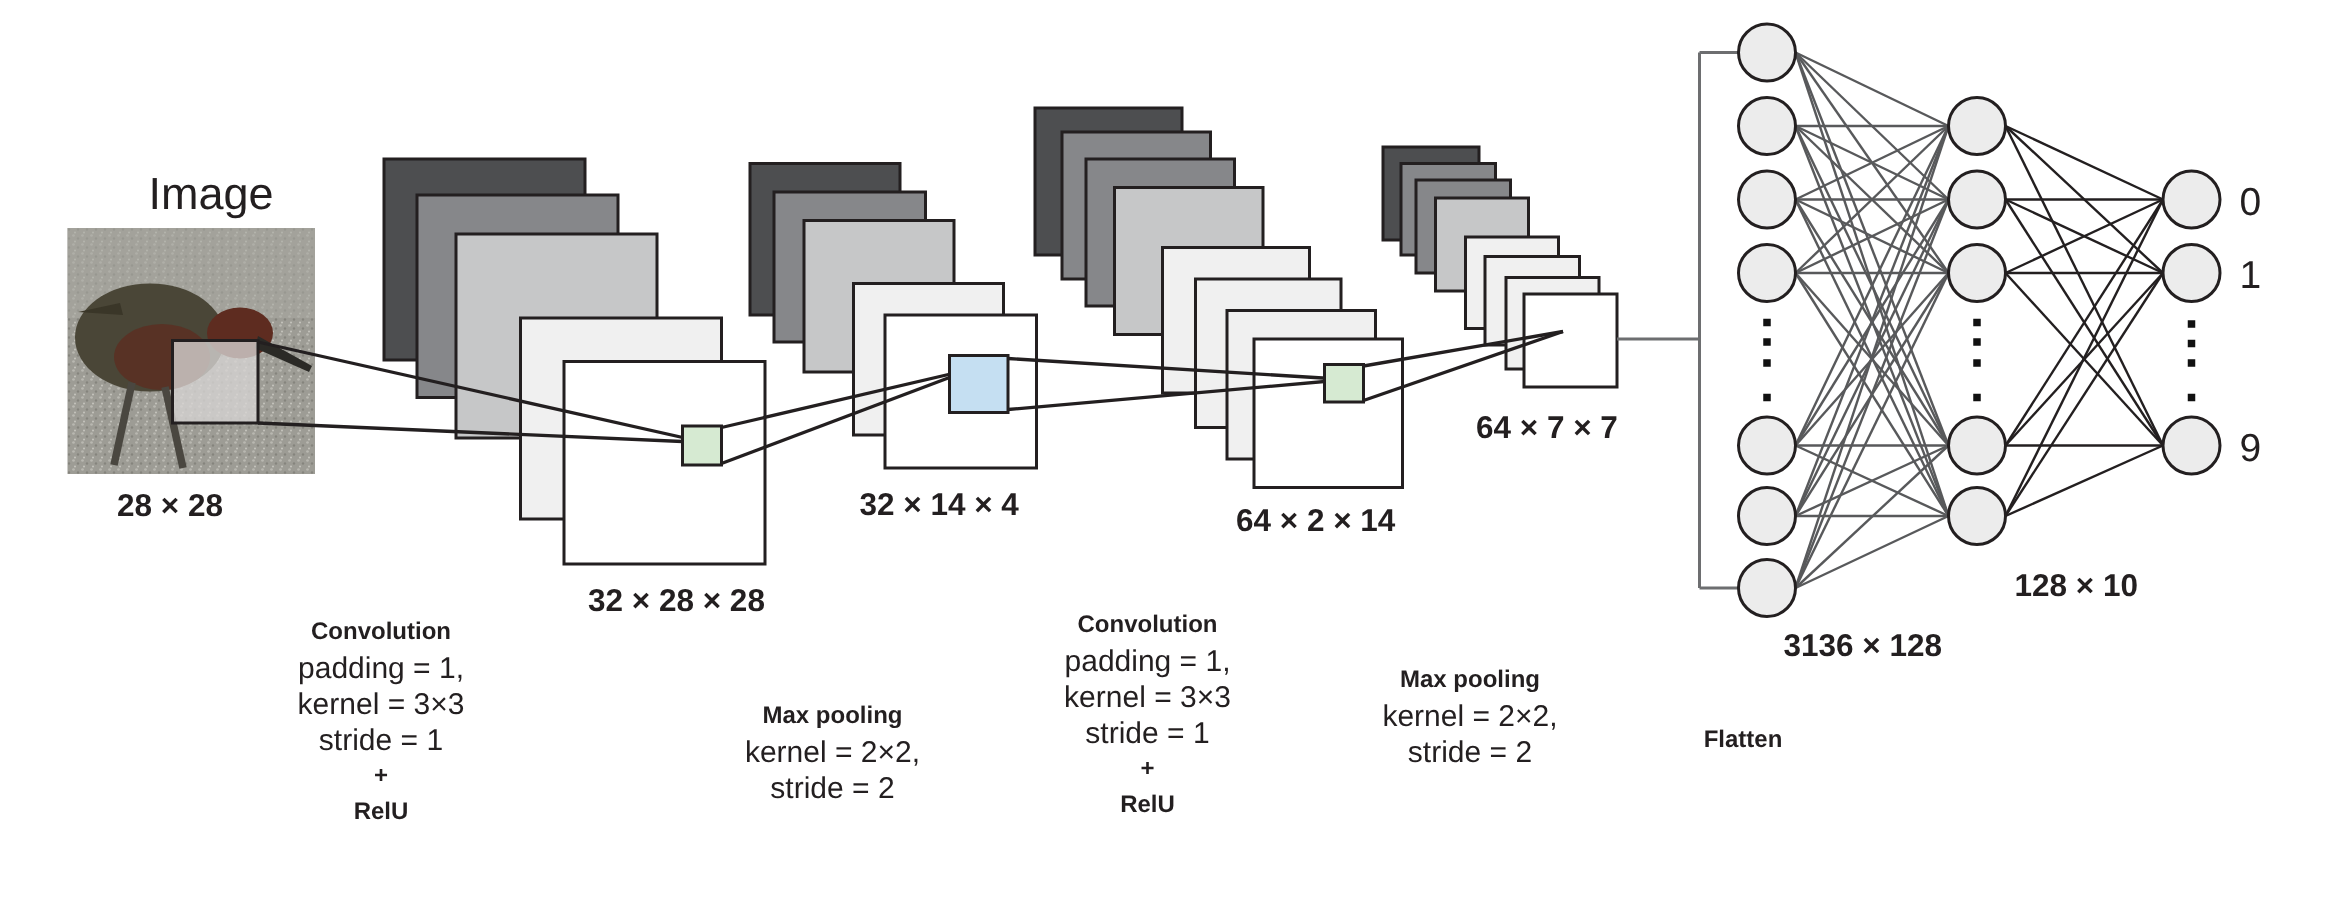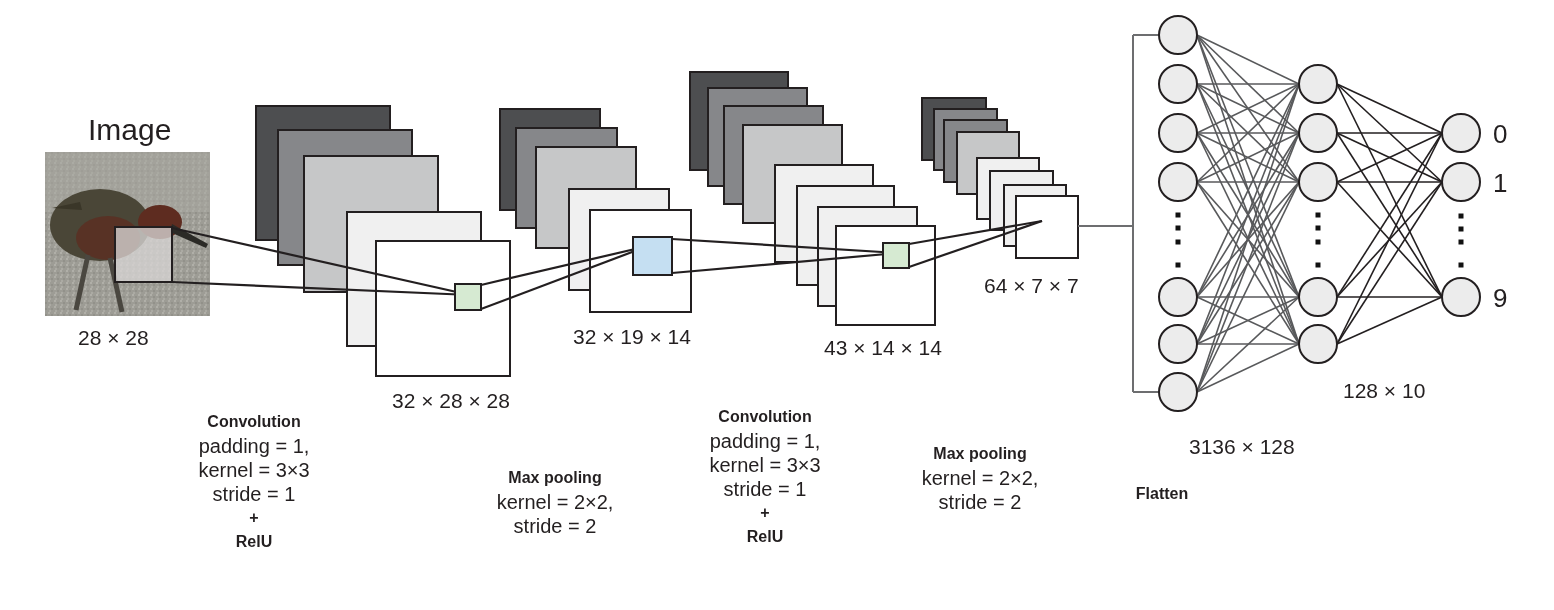--- a/index.html
+++ b/index.html
@@ -1,19 +1,19 @@
 <!DOCTYPE html>
 <html><head>
 <meta charset="utf-8">
 <style>
   html, body { margin: 0; padding: 0; background: #ffffff; }
   body { width: 1554px; height: 610px; position: relative; overflow: hidden; font-family: "Liberation Sans", sans-serif; }
   svg { position: absolute; left: 0; top: 0; }
   .lbl { position: absolute; color: #231f20; text-align: center; white-space: nowrap; line-height: 1; }
-  .dim { font-size: 21px; font-weight: normal; }
+  .dim { font-size: 21px; font-weight: bold; }
   .title { font-size: 30px; }
   .desc { font-size: 20px; line-height: 24px; }
   .desc .h { font-weight: bold; font-size: 16px; }
   .outlbl { font-size: 26px; position: absolute; color: #231f20; line-height: 1; }
 </style>
 </head>
 <body>
 
 <svg width="1554" height="610" viewBox="0 0 1554 610" xmlns="http://www.w3.org/2000/svg">
   <defs>
@@ -162,26 +162,26 @@
       <rect x="1315.5" y="225.5" width="5" height="5" fill="#111"></rect>
       <rect x="1315.5" y="239.5" width="5" height="5" fill="#111"></rect>
       <rect x="1315.5" y="262.5" width="5" height="5" fill="#111"></rect>
       <rect x="1458.5" y="213.5" width="5" height="5" fill="#111"></rect>
       <rect x="1458.5" y="226.5" width="5" height="5" fill="#111"></rect>
       <rect x="1458.5" y="239.5" width="5" height="5" fill="#111"></rect>
       <rect x="1458.5" y="262.5" width="5" height="5" fill="#111"></rect>
     </g>
 </svg>
 
-<div class="lbl title" style="left:88px; top:115px;">Image</div>
+<div class="lbl title" style="left:99px; top:115px;">Image</div>
 <div class="lbl dim" style="left:78px; top:327px;text-align:right;">28 × 28</div>
 
 <div class="lbl dim" style="left:392px; top:390px;">32 × 28 × 28</div>
-<div class="lbl dim" style="left:573px; top:326px;">32 × 19 × 14</div>
-<div class="lbl dim" style="left:824px; top:337px;">43 × 14 × 14</div>
+<div class="lbl dim" style="left:573px; top:326px;">32 × 14 × 4</div>
+<div class="lbl dim" style="left:824px; top:337px;">64 × 2 × 14</div>
 <div class="lbl dim" style="left:984px; top:275px;">64 × 7 × 7</div>
 
 <div class="lbl desc" style="left:184px; top:410px; width:140px;">
   <div class="h">Convolution</div>
   <div>padding = 1,</div>
   <div>kernel = 3×3</div>
   <div>stride = 1</div>
   <div class="h">+</div>
   <div class="h">RelU</div>
 </div>
@@ -204,18 +204,18 @@
 <div class="lbl desc" style="left:905px; top:442px; width:150px;">
   <div class="h">Max pooling</div>
   <div>kernel = 2×2,</div>
   <div>stride = 2</div>
 </div>
 
 <div class="lbl desc" style="left:1122px; top:482px; width:80px;">
   <div class="h">Flatten</div>
 </div>
 
-<div class="lbl dim" style="left:1189px; top:436px;">3136 × 128</div>
+<div class="lbl dim" style="left:1189px; top:420px;">3136 × 128</div>
 <div class="lbl dim" style="left:1343px; top:380px;">128 × 10</div>
 
 <div class="outlbl" style="left:1493px; top:121px;">0</div>
 <div class="outlbl" style="left:1493px; top:170px;">1</div>
 <div class="outlbl" style="left:1493px; top:285px;">9</div>
 
 </body></html>

